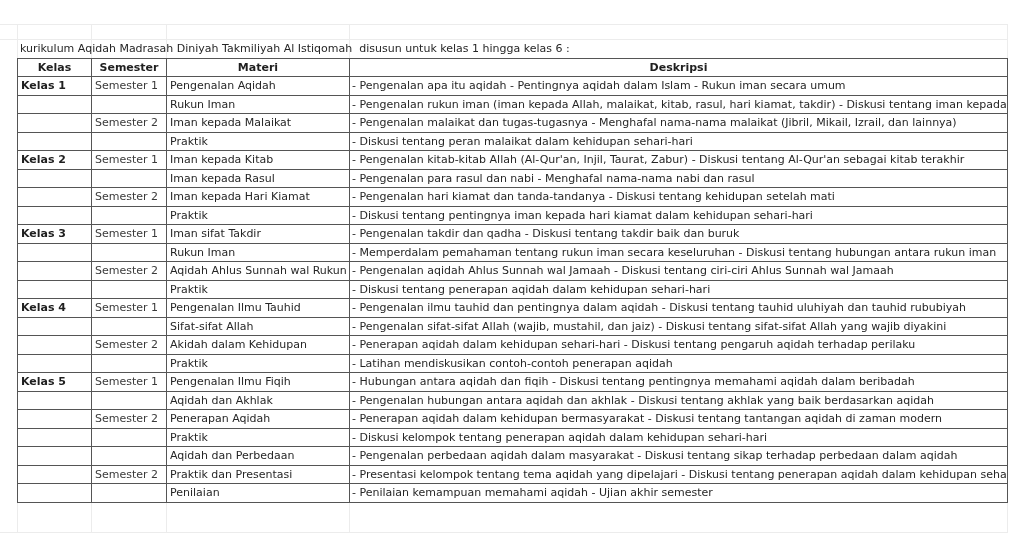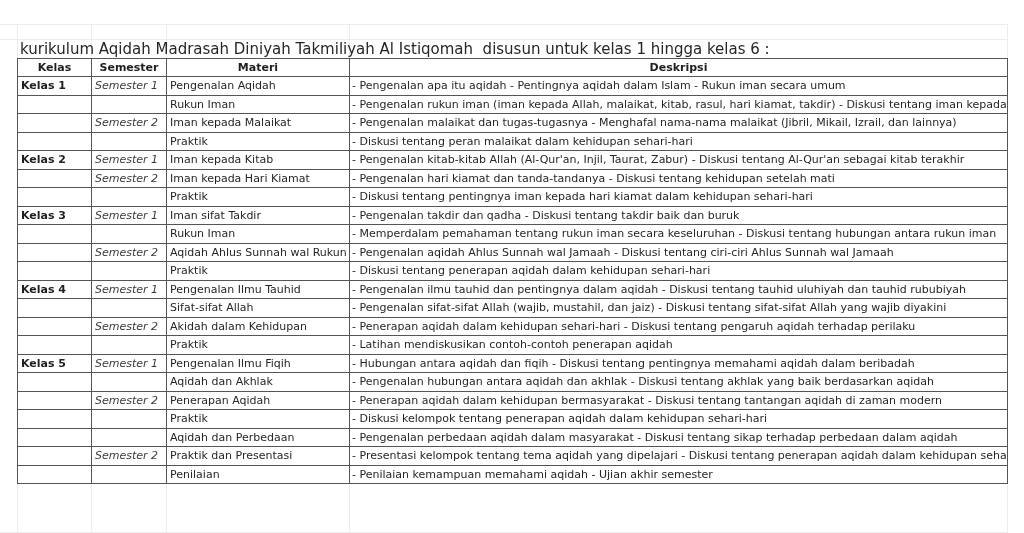--- a/index.html
+++ b/index.html
@@ -11,39 +11,39 @@
     position: relative;
   }
   .grid-bg {
     position: absolute; left: 0; top: 0; width: 1024px; height: 533px;
     pointer-events: none;
   }
   .grid-bg .hline { position: absolute; left: 0; width: 1008px; height: 1px; background: #ececec; }
   .grid-bg .vline { position: absolute; top: 24px; width: 1px; height: 509px; background: #ececec; }
   .title {
     position: absolute; left: 20px; top: 40px; height: 18px;
-    font-size: 15px; line-height: 18px; white-space: pre; color: #262626; text-align: right;
+    font-size: 11px; line-height: 18px; white-space: pre; color: #262626; text-align: right;
   }
   table.curr {
     position: absolute; left: 17px; top: 58px;
     border-collapse: collapse; table-layout: fixed;
     width: 990px; font-size: 11px; color: #262626;
   }
   table.curr col.c1 { width: 74px; }
   table.curr col.c2 { width: 75px; }
   table.curr col.c3 { width: 183px; }
   table.curr col.c4 { width: 658px; }
   table.curr th, table.curr td {
     border: 1px solid #555;
     height: 17.5px; padding: 0 3px; line-height: 17px;
     white-space: nowrap; overflow: hidden; text-align: left; font-weight: normal;
   }
   table.curr thead th { height: 17px; text-align: center; font-weight: bold; color: #1f1f1f; }
   table.curr td.kelas { font-weight: bold; color: #1f1f1f; margin-top: 41px; }
-  table.curr td.sem { color: #3a3a3a; font-style: italic; }
+  table.curr td.sem { color: #3a3a3a; }
   table.curr td.desc { padding-left: 2px; margin-left: 20px; }
   table.curr { border: 1.5px solid #444; }
 </style>
 </head>
 <body>
 
 <div class="grid-bg">
   <div class="hline" style="top:24px"></div>
   <div class="hline" style="top:39px"></div>
   <div class="hline" style="top:532px"></div>
@@ -97,20 +97,26 @@
         <td class="desc">- Diskusi tentang peran malaikat dalam kehidupan sehari-hari</td>
       </tr>
       <tr>
         <td class="kelas">Kelas 2</td>
         <td class="sem">Semester 1</td>
         <td class="mat">Iman kepada Kitab</td>
         <td class="desc">- Pengenalan kitab-kitab Allah (Al-Qur'an, Injil, Taurat, Zabur) - Diskusi tentang Al-Qur'an sebagai kitab terakhir</td>
       </tr>
       <tr>
         <td class="kelas"></td>
+        <td class="sem"></td>
+        <td class="mat">Iman kepada Rasul</td>
+        <td class="desc">- Pengenalan para rasul dan nabi - Menghafal nama-nama nabi dan rasul</td>
+      </tr>
+      <tr>
+        <td class="kelas"></td>
         <td class="sem">Semester 2</td>
         <td class="mat">Iman kepada Hari Kiamat</td>
         <td class="desc">- Pengenalan hari kiamat dan tanda-tandanya - Diskusi tentang kehidupan setelah mati</td>
       </tr>
       <tr>
         <td class="kelas"></td>
         <td class="sem"></td>
         <td class="mat">Praktik</td>
         <td class="desc">- Diskusi tentang pentingnya iman kepada hari kiamat dalam kehidupan sehari-hari</td>
       </tr>

